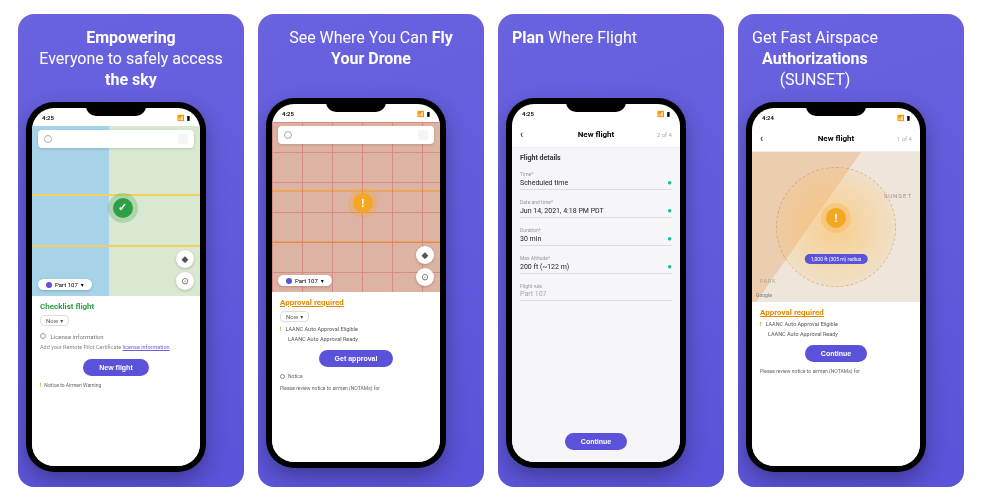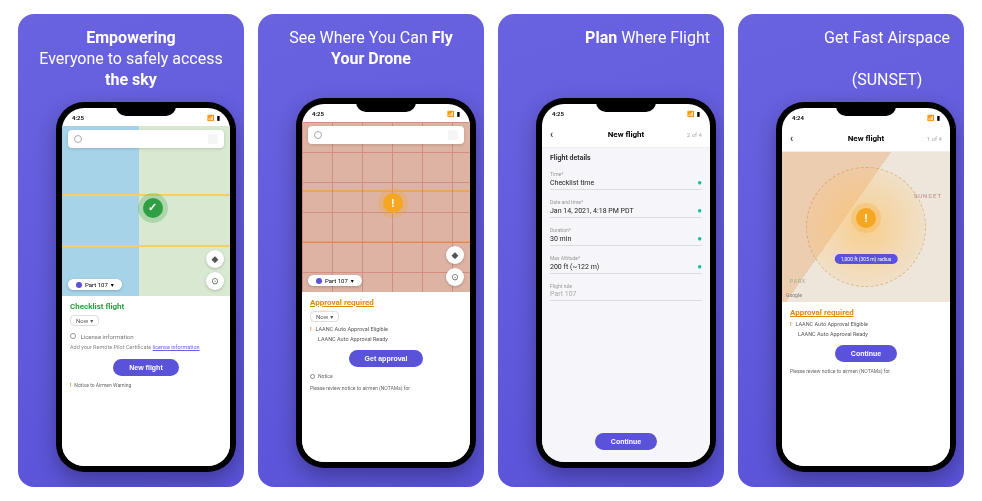--- a/index.html
+++ b/index.html
@@ -12,21 +12,21 @@
     gap: 14px;
     padding: 14px 18px;
   }
   .slide {
     flex: 1;
     background: linear-gradient(160deg, #6a63e0 0%, #5a52d8 100%);
     border-radius: 16px;
     padding: 12px 8px;
     display: flex;
     flex-direction: column;
-    align-items: flex-end;
+    align-items: flex-start;
     position: relative;
     overflow: hidden;
   }
   .slide-title {
     color: #fff;
     text-align: center;
     font-size: 16px;
     line-height: 1.3;
     margin-bottom: 10px;
     min-height: 62px;
@@ -329,28 +329,28 @@
         <span class="back">‹</span>
         <span>New flight</span>
         <span class="step">2 of 4</span>
       </div>
       <div class="form-body">
         <div class="form-section-title">Flight details</div>
 
         <div class="field">
           <span class="field-label">Time*</span>
           <div class="field-row">
-            <span class="field-value">Checklist time</span>
+            <span class="field-value">Scheduled time</span>
             <span class="check-ico">●</span>
           </div>
         </div>
         <div class="field">
           <span class="field-label">Date and time*</span>
           <div class="field-row">
-            <span class="field-value">Jan 14, 2021, 4:18 PM PDT</span>
+            <span class="field-value">Jun 14, 2021, 4:18 PM PDT</span>
             <span class="check-ico">●</span>
           </div>
         </div>
         <div class="field">
           <span class="field-label">Duration*</span>
           <div class="field-row">
             <span class="field-value">30 min</span>
             <span class="check-ico">●</span>
           </div>
         </div>
@@ -370,21 +370,21 @@
 
         <button class="cta-btn" style="margin-top:auto;margin-bottom:6px;">Continue</button>
       </div>
     </div>
   </div>
 </div>
 
 <div class="slide">
   <div class="slide-title">
     <span>Get Fast Airspace </span><br>
-    <br>
+    <b>Authorizations</b><br>
     <span> (SUNSET)</span>
   </div>
   <div class="phone">
     <div class="notch"></div>
     <div class="phone-screen">
       <div class="status-bar">
         <span>4:24</span>
         <span>📶 ▮</span>
       </div>
       <div class="form-header">

